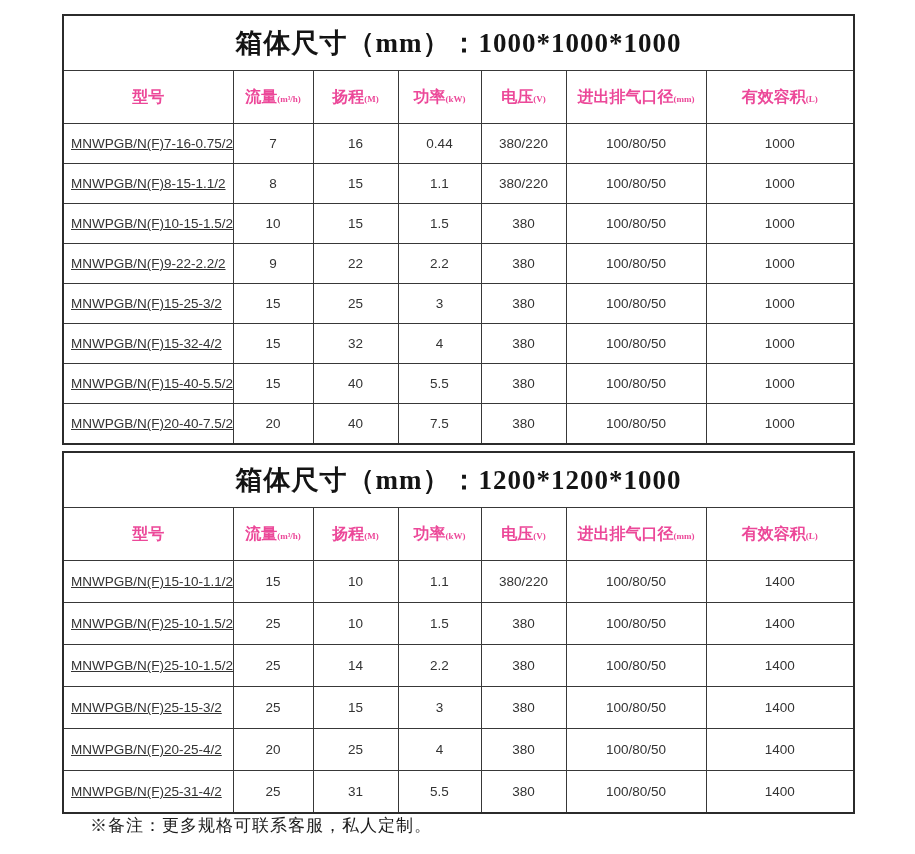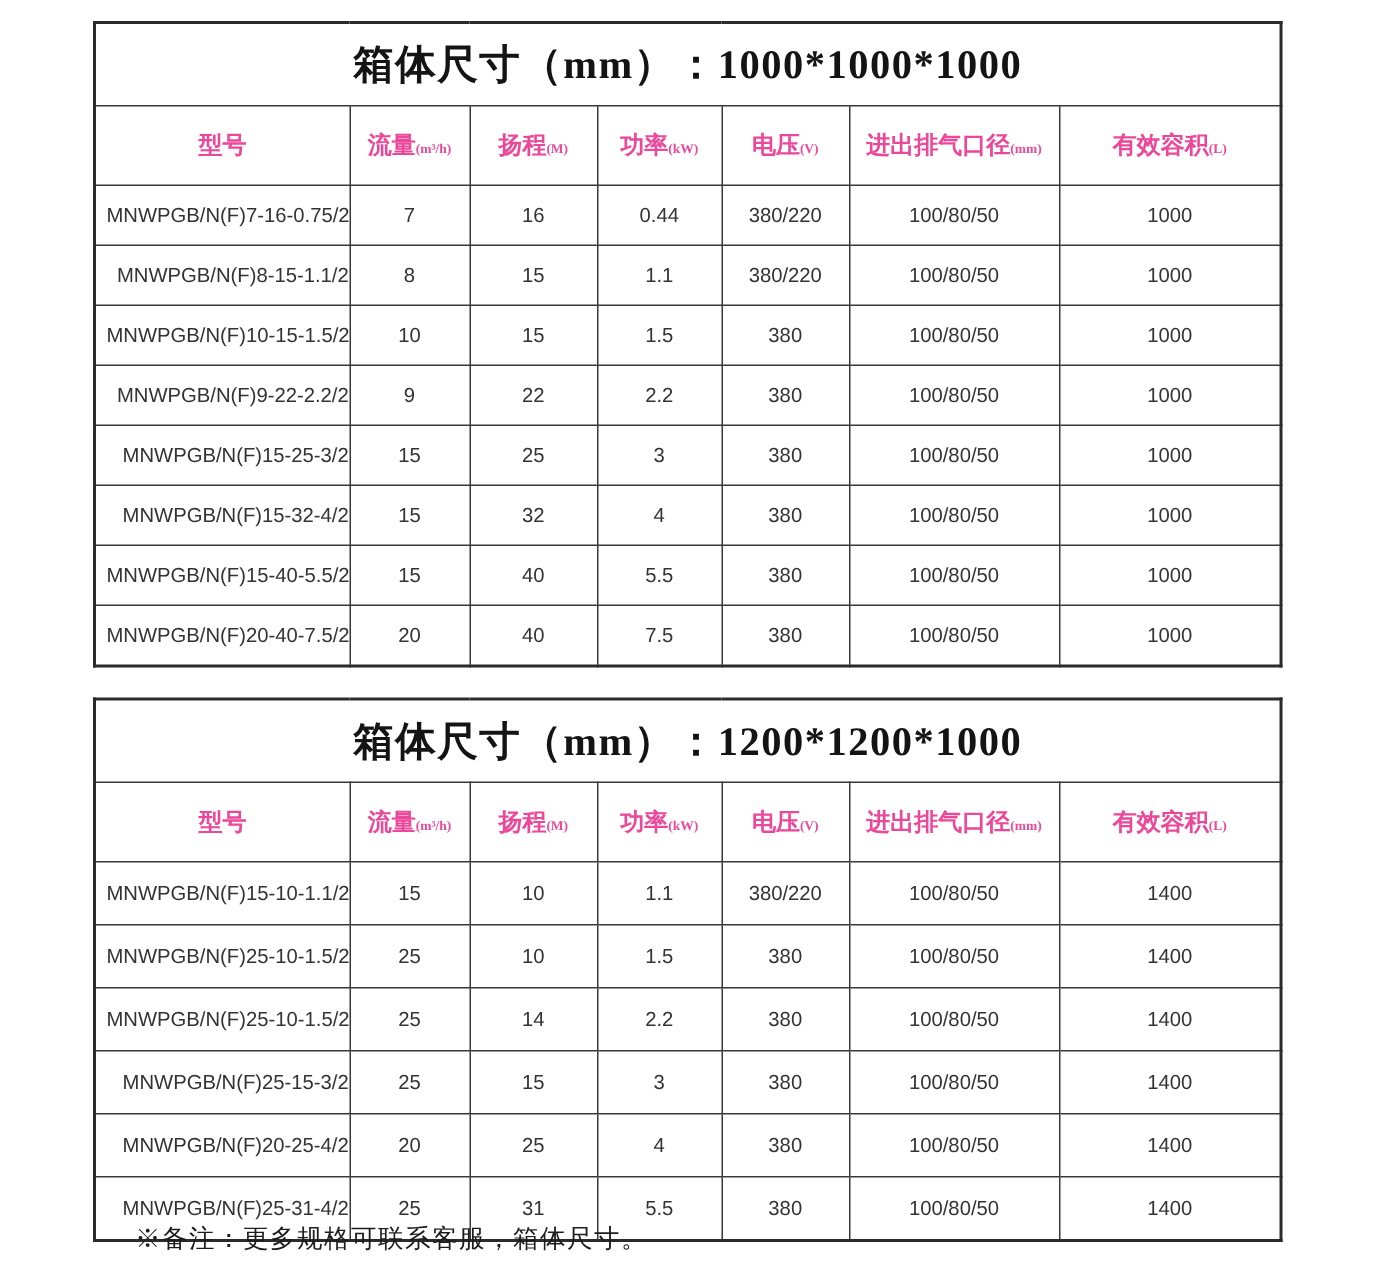--- a/index.html
+++ b/index.html
@@ -17,21 +17,21 @@
     top: 14px;
     width: 791px;
   }
   table.spec {
     border-collapse: collapse;
     table-layout: fixed;
     width: 791px;
     border: 2px solid #2b2b2b;
     background: #ffffff;
   }
-  table.spec + table.spec { margin-top: 20px; }
+  table.spec + table.spec { margin-top: 6px; }
   table.spec td, table.spec th {
     border: 1.5px solid #383838;
     padding: 0;
     overflow: hidden;
     white-space: nowrap;
   }
   .title-cell {
     height: 54px;
     text-align: center;
     vertical-align: middle;
@@ -57,22 +57,23 @@
   }
   tbody td {
     text-align: center;
     vertical-align: middle;
     font-size: 13.5px;
     color: #333333;
   }
   table.t0 tbody td { height: 39px; }
   table.t1 tbody td { height: 41px; }
   tbody td.model {
-    text-align: right;
+    text-align: left;
     padding-left: 7px;
+    text-decoration: underline;
   }
   .note {
     position: absolute;
     left: 90px;
     top: 814px;
     font-size: 17px;
     color: #1c1c1c;
     letter-spacing: 1px;
   }
 </style>
@@ -255,14 +256,14 @@
             <td>25</td>
             <td>31</td>
             <td>5.5</td>
             <td>380</td>
             <td>100/80/50</td>
             <td>1400</td>
           </tr>
         </tbody>
       </table>
   </div>
-  <div class="note">※备注：更多规格可联系客服，箱体尺寸。</div>
+  <div class="note">※备注：更多规格可联系客服，私人定制。</div>
 </div>
 
 </body></html>

